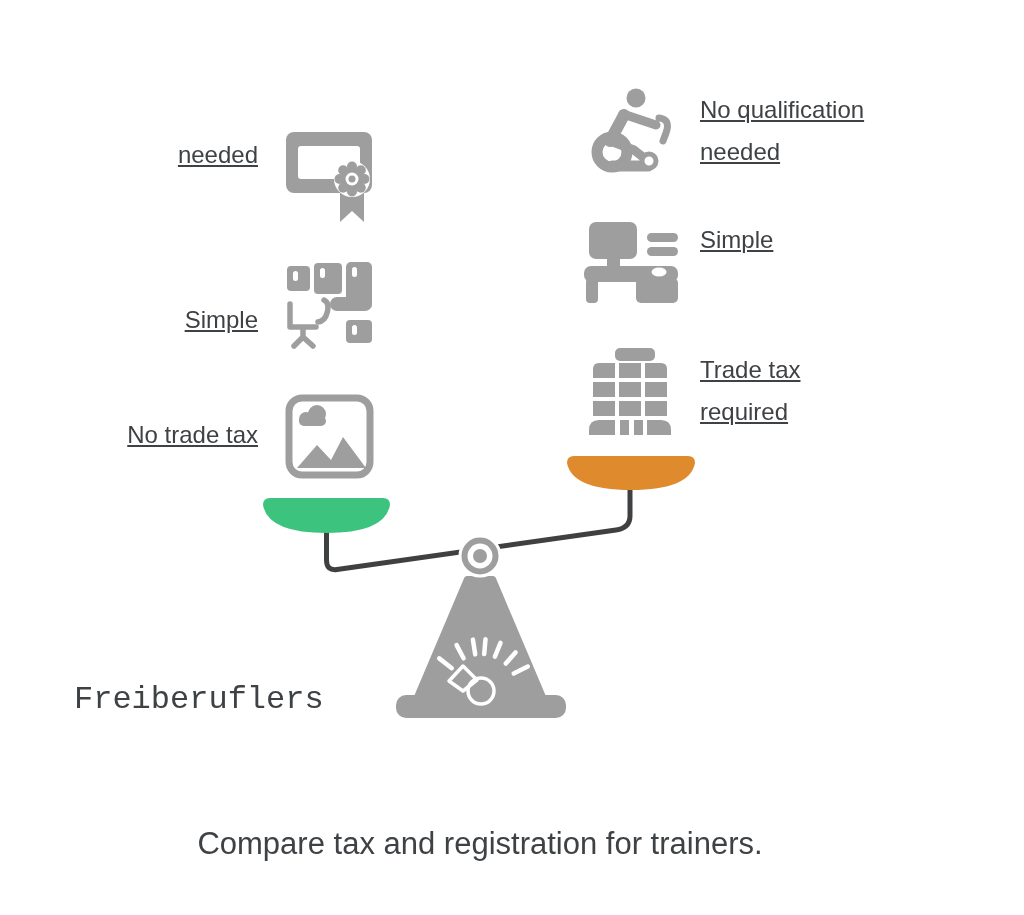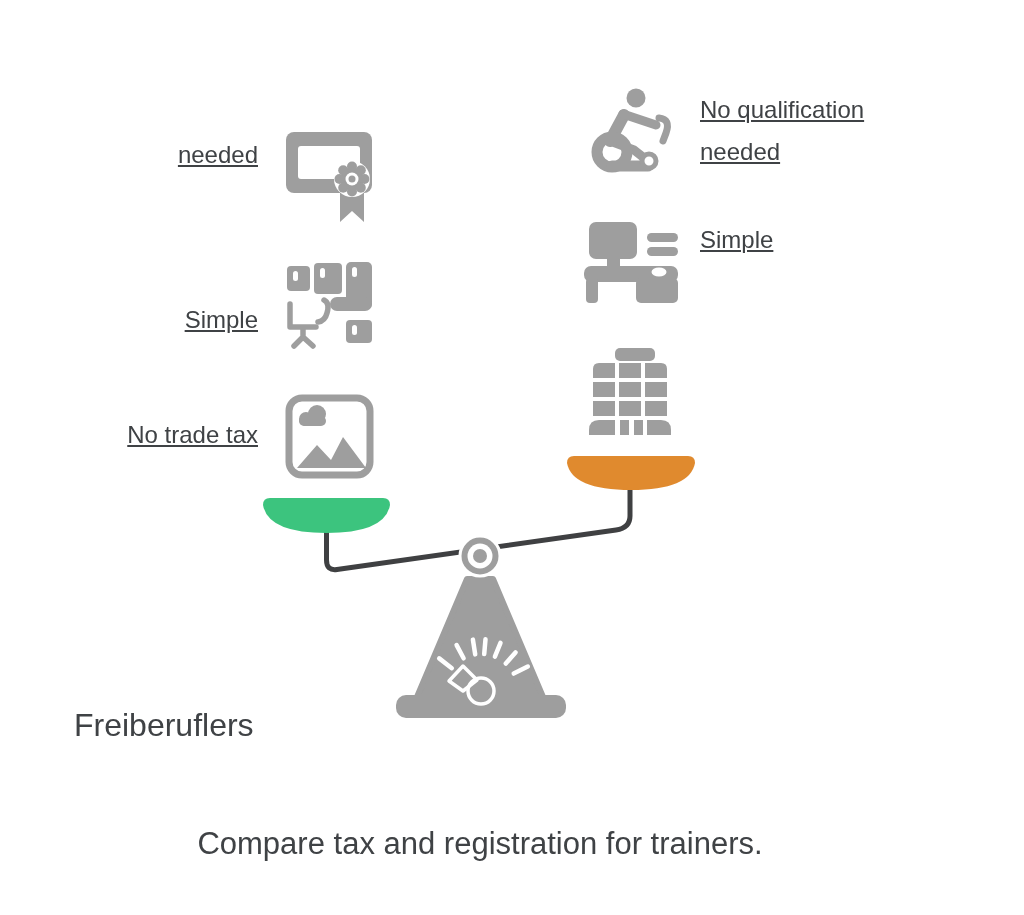--- a/index.html
+++ b/index.html
@@ -90,20 +90,24 @@
     </g>
   </svg>
 
   <div class="item-text" style="left:700px;top:89px;">
     <span>No qualification</span>
     <span>needed</span>
   </div>
   <div class="item-text" style="left:700px;top:219px;">
     <span>Simple</span>
   </div>
+  <div class="item-text" style="left:700px;top:349px;">
+    <span>Trade tax</span>
+    <span>required</span>
+  </div>
 
   <svg style="left:585px;top:82px;" width="95" height="100" viewBox="585 82 95 100">
     <circle cx="636" cy="98" r="9.5" fill="var(--icon-gray)"></circle>
     <g stroke="var(--icon-gray)" fill="none" stroke-linecap="round" stroke-linejoin="round">
       <path d="M624 115 L610 141" stroke-width="12"></path>
       <path d="M623 114 L656 125" stroke-width="9"></path>
       <path d="M659 118 Q671 119 666 133 L663 141" stroke-width="7"></path>
       <path d="M610 141 L634 150 L648 161" stroke-width="9"></path>
       <circle cx="612" cy="152" r="15" stroke-width="11"></circle>
       <path d="M612 166 L648 166" stroke-width="11"></path>
@@ -168,17 +172,17 @@
       <path d="M475.2 654.4 L472.9 639.6"></path>
       <path d="M484.2 654.1 L485.5 639.2"></path>
       <path d="M494.9 656.7 L500.5 642.8"></path>
       <path d="M505.8 663.5 L515.5 652.4"></path>
       <path d="M513.7 673.6 L527.8 666.6"></path>
       <polygon points="449,681 463,666 477,680 463,691" stroke-width="3.5" stroke-linejoin="round"></polygon>
       <circle cx="481" cy="691" r="13" stroke-width="3.5"></circle>
     </g>
   </svg>
 
-  <div class="side-label" style="left:74px;top:706px;">Freiberuflers</div>
+  <div class="side-label" style="left:74px;top:681px;font-family:Liberation Mono, monospace;">Freiberuflers</div>
 
   <div class="caption">Compare tax and registration for trainers.</div>
 
 </div>
 
 </body></html>

